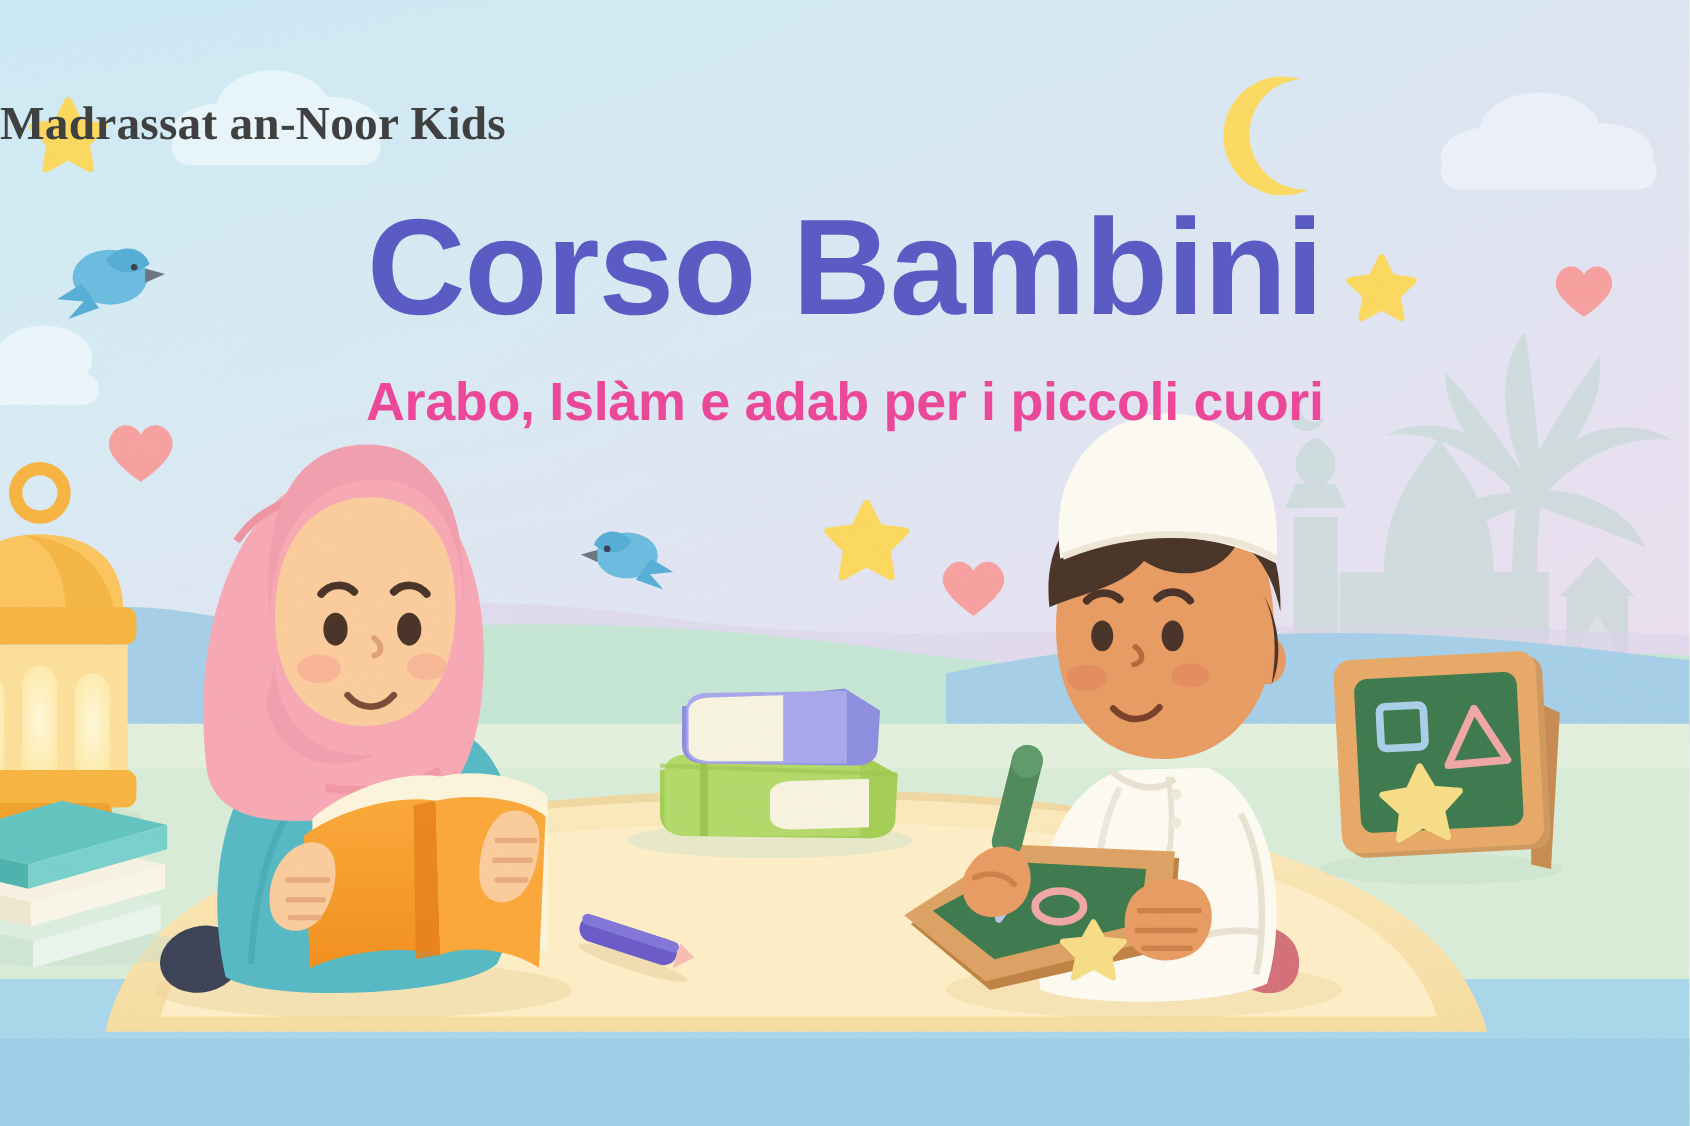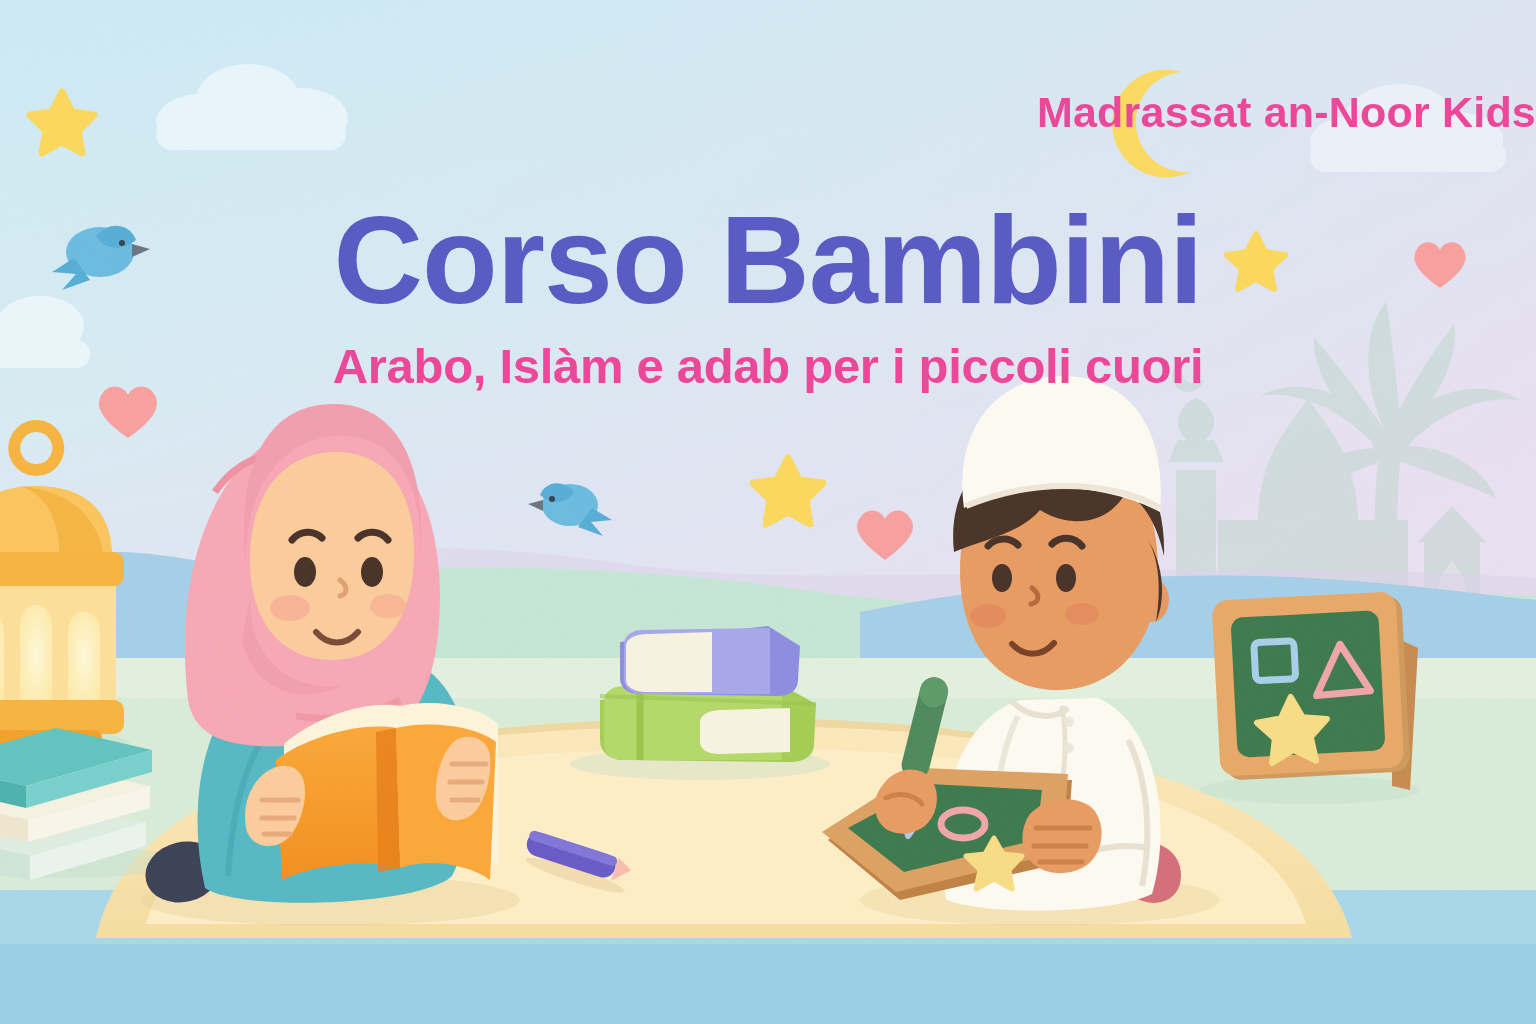--- a/index.html
+++ b/index.html
@@ -4,30 +4,29 @@
 <title>Corso Bambini</title>
 <style>
   html,body{margin:0;padding:0;background:#fff;}
   #stage{
     position:relative;width:1536px;height:1024px;overflow:hidden;
     font-family:"Liberation Sans","DejaVu Sans",sans-serif;
   }
   #stage svg{position:absolute;inset:0;display:block;}
   .txtlayer{position:absolute;inset:0;pointer-events:none;}
   .t-kicker{
-    position:absolute;left:0;right:0;top:88px;text-align:right;
-    font-size:43px;font-weight:700;letter-spacing:.2px;color:#ec4899;
-    font-family:Liberation Sans, sans-serif;
+    position:absolute;left:0;right:0;top:88px;text-align:left;
+    font-size:43px;font-weight:700;letter-spacing:.2px;color:#404040;
+    font-family:Liberation Serif, serif;
   }
   .t-title{
     position:absolute;left:0;right:0;top:178px;text-align:center;
     font-size:124px;font-weight:700;letter-spacing:-1px;color:#5b5bc4;
     line-height:1.05;
     font-family:"Liberation Sans","DejaVu Sans",sans-serif;
-    margin-top:17px;
   }
   .t-sub{
     position:absolute;left:0;right:0;top:338px;text-align:center;
     font-size:49px;font-weight:700;color:#ec4899;letter-spacing:-.3px;
     font-family:"Liberation Sans","DejaVu Sans",sans-serif;
   }
 </style>
 </head>
 <body>
 

